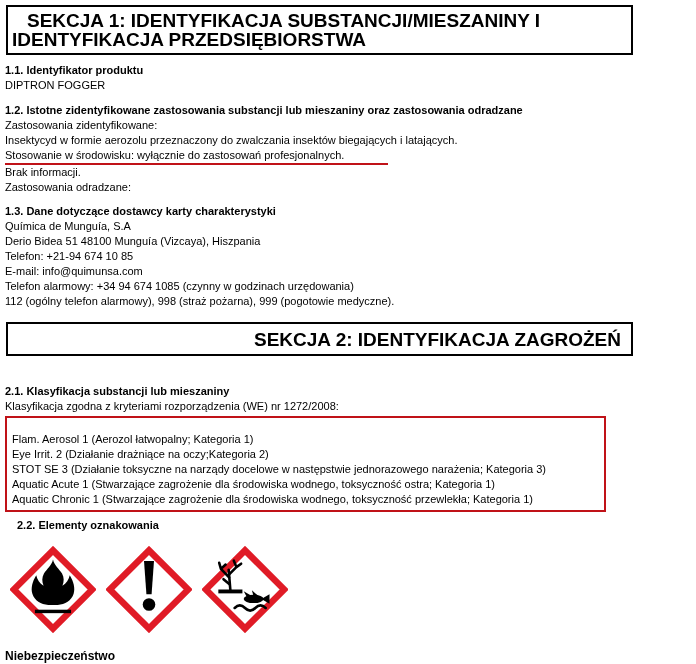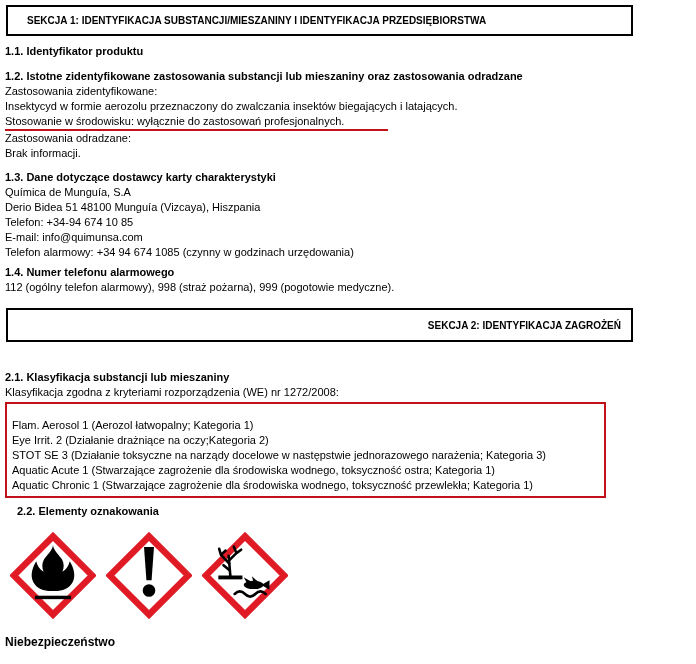--- a/index.html
+++ b/index.html
@@ -11,21 +11,21 @@
   html,body{margin:0;padding:0;}
   body{
     width:696px;height:664px;background:#ffffff;overflow:hidden;
     font-family:"Liberation Sans","DejaVu Sans",sans-serif;
     font-size:11px;line-height:15px;color:var(--ink);
   }
   .page{padding:5px 0 0 5px;width:696px;}
 
   .sec-box{
     border:2px solid #000;width:627px;margin-left:1px;
-    font-weight:bold;font-size:10px;line-height:19px;
+    font-weight:bold;font-size:19px;line-height:19px;
     padding:4px 10px 4px 4px;text-indent:15px;
   }
   .sec-box.single{padding:6px 10px 5px 10px;text-indent:0;}
 
   p{margin:0;}
   .h{font-weight:bold;}
   .mt8{margin-top:8px;}
   .mt10{margin-top:10px;}
   .mt9{margin-top:9px;}
   .mt5{margin-top:5px;}
@@ -58,36 +58,36 @@
 </head>
 <body>
 
 <div class="page">
 
   <div class="sec-box">
     <span>SEKCJA 1: IDENTYFIKACJA SUBSTANCJI/MIESZANINY I IDENTYFIKACJA PRZEDSIĘBIORSTWA</span>
   </div>
 
   <p class="h mt8">1.1. Identyfikator produktu</p>
+  <p>DIPTRON FOGGER</p>
 
   <p class="h mt10">1.2. Istotne zidentyfikowane zastosowania substancji lub mieszaniny oraz zastosowania odradzane</p>
   <p>Zastosowania zidentyfikowane:</p>
   <p>Insektycyd w formie aerozolu przeznaczony do zwalczania insektów biegających i latających.</p>
   <p><span class="red-underline">Stosowanie w środowisku: wyłącznie do zastosowań profesjonalnych.</span></p>
+  <p>Brak informacji.</p>
   <p>Zastosowania odradzane:</p>
-  <p>Brak informacji.</p>
 
   <p class="h mt9">1.3. Dane dotyczące dostawcy karty charakterystyki</p>
   <p>Química de Munguía, S.A</p>
   <p>Derio Bidea 51 48100 Munguía (Vizcaya), Hiszpania</p>
-  <p>Telefon: +34-94 674 10 85</p>
+  <p>Telefon: +21-94 674 10 85</p>
   <p>E-mail: info@quimunsa.com</p>
   <p>Telefon alarmowy: +34 94 674 1085  (czynny w godzinach urzędowania)</p>
 
-  <p class="h mt5">1.4. Numer telefonu alarmowego</p>
   <p>112 (ogólny telefon alarmowy), 998 (straż pożarna), 999 (pogotowie medyczne).</p>
 
   <div class="sec-box single mt13">
     <span>SEKCJA 2: IDENTYFIKACJA ZAGROŻEŃ</span>
   </div>
 
   <p class="h mt16">2.1. Klasyfikacja substancji lub mieszaniny</p>
   <p>Klasyfikacja zgodna z kryteriami rozporządzenia (WE) nr 1272/2008:</p>
 
   <div class="class-box">

